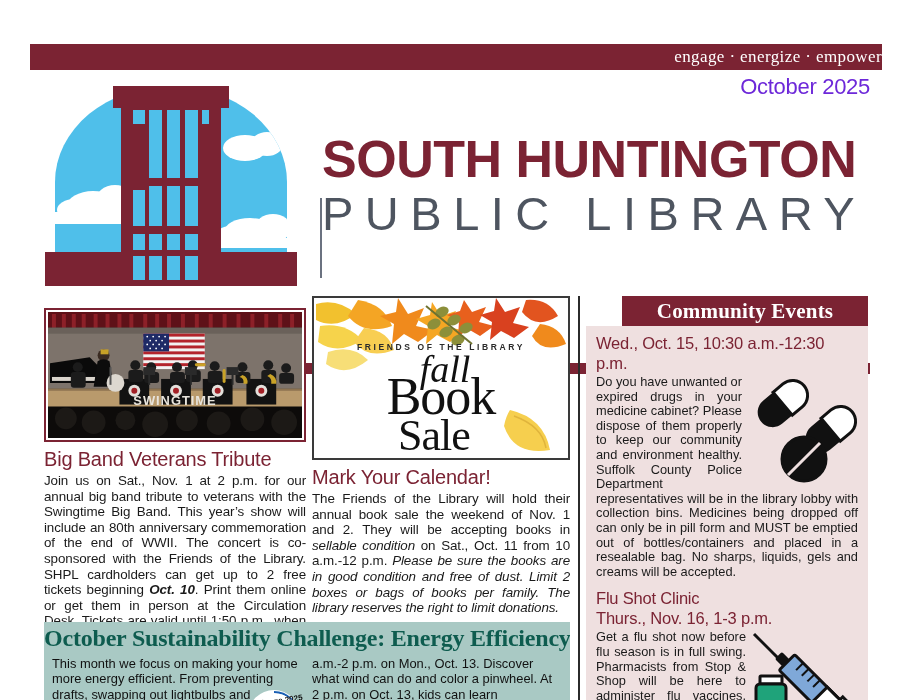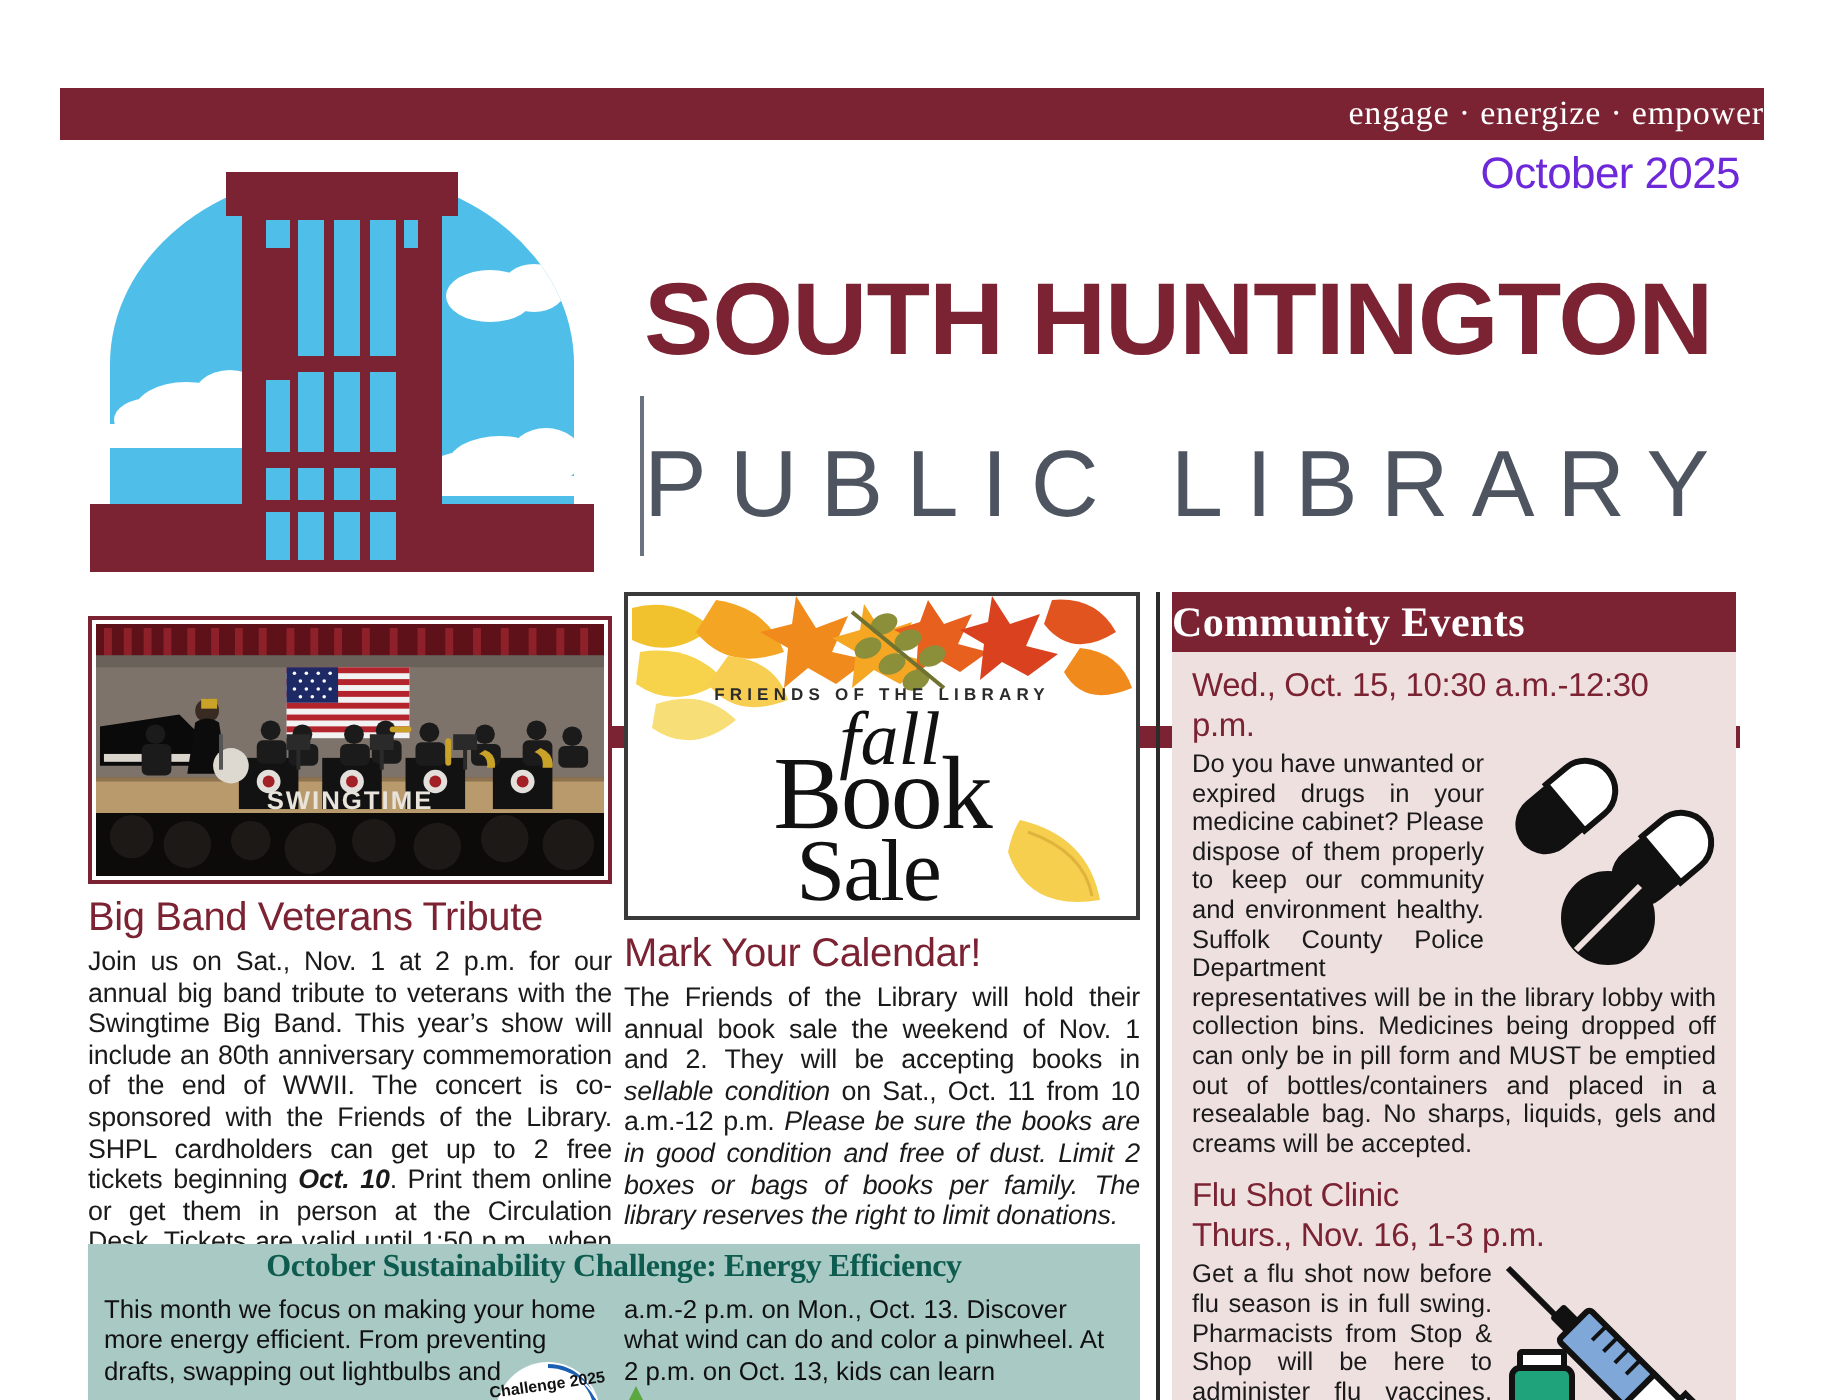--- a/index.html
+++ b/index.html
@@ -43,21 +43,20 @@
     letter-spacing:-0.5px; line-height:52px;
     font-family:"Liberation Sans Narrow","Liberation Sans",sans-serif;
     transform: scaleX(1.02); transform-origin:left center;
     white-space:nowrap;
   }
   .wm-line2 {
     color:#4E5560; font-size:47px; font-weight:400;
     letter-spacing:11.5px; line-height:56px;
     font-family:"Liberation Sans Narrow","Liberation Sans",sans-serif;
     white-space:nowrap;
-    margin-top:28px;
   }
   .wm-rule-v {
     position:absolute; left:320px; top:112px; width:2px; height:80px;
     background:#6B7280;
   }
   .masthead-rule {
     position:absolute; left:45px; top:277px; width:825px; height:11px;
     background:#7B2333;
   }
 
@@ -92,23 +91,23 @@
   .art-body .it { font-style:italic; }
 
   .bookcard {
     width:258px; height:164px; border:2px solid #3a3a3a; background:#ffffff;
     position:relative; overflow:hidden;
   }
 
   
   .ce-header {
     background:#7B2333; color:#ffffff; height:30px;
-    display:flex; align-items:center; justify-content:flex-start;
+    display:flex; align-items:center; justify-content:center;
     font-family:"Liberation Serif", serif; font-weight:bold;
-    font-size:21px; letter-spacing:0.2px;
+    font-size:21px; letter-spacing:0.2px;margin-left:36px;
   }
   .ce-panel {
     background:#EFE0E0; padding:8px 10px 10px 10px; min-height:374px;
     position:relative;
   }
   .ce-evt-title {
     color:#7B2333; font-size:16.5px; line-height:19.5px; font-weight:400;
     letter-spacing:-0.2px;
   }
   .ce-evt-body {
@@ -118,21 +117,21 @@
   .wrap-right { float:right; margin:0 0 2px 6px; shape-outside:border-box; }
   .ce-block2 { margin-top:10px; }
 
   
   .sustain {
     position:absolute; left:44px; top:622px; width:526px; height:78px;
     background:#A9C9C4; overflow:hidden;
   }
   .sustain-title {
     text-align:center; color:#0E5C4F; font-family:"Liberation Serif", serif;
-    font-weight:bold; font-size:16px; padding-top:3px; letter-spacing:-0.2px;
+    font-weight:bold; font-size:24px; padding-top:3px; letter-spacing:-0.2px;
     white-space:nowrap;
   }
   .sustain-cols { display:flex; gap:14px; padding:4px 8px 0 8px; position:relative; }
   .sustain-col {
     width:246px; color:#111; font-size:12.9px; line-height:15.4px;
   }
   .badge {
     position:absolute; left:196px; top:30px; width:100px; height:48px;
   }
 </style>

